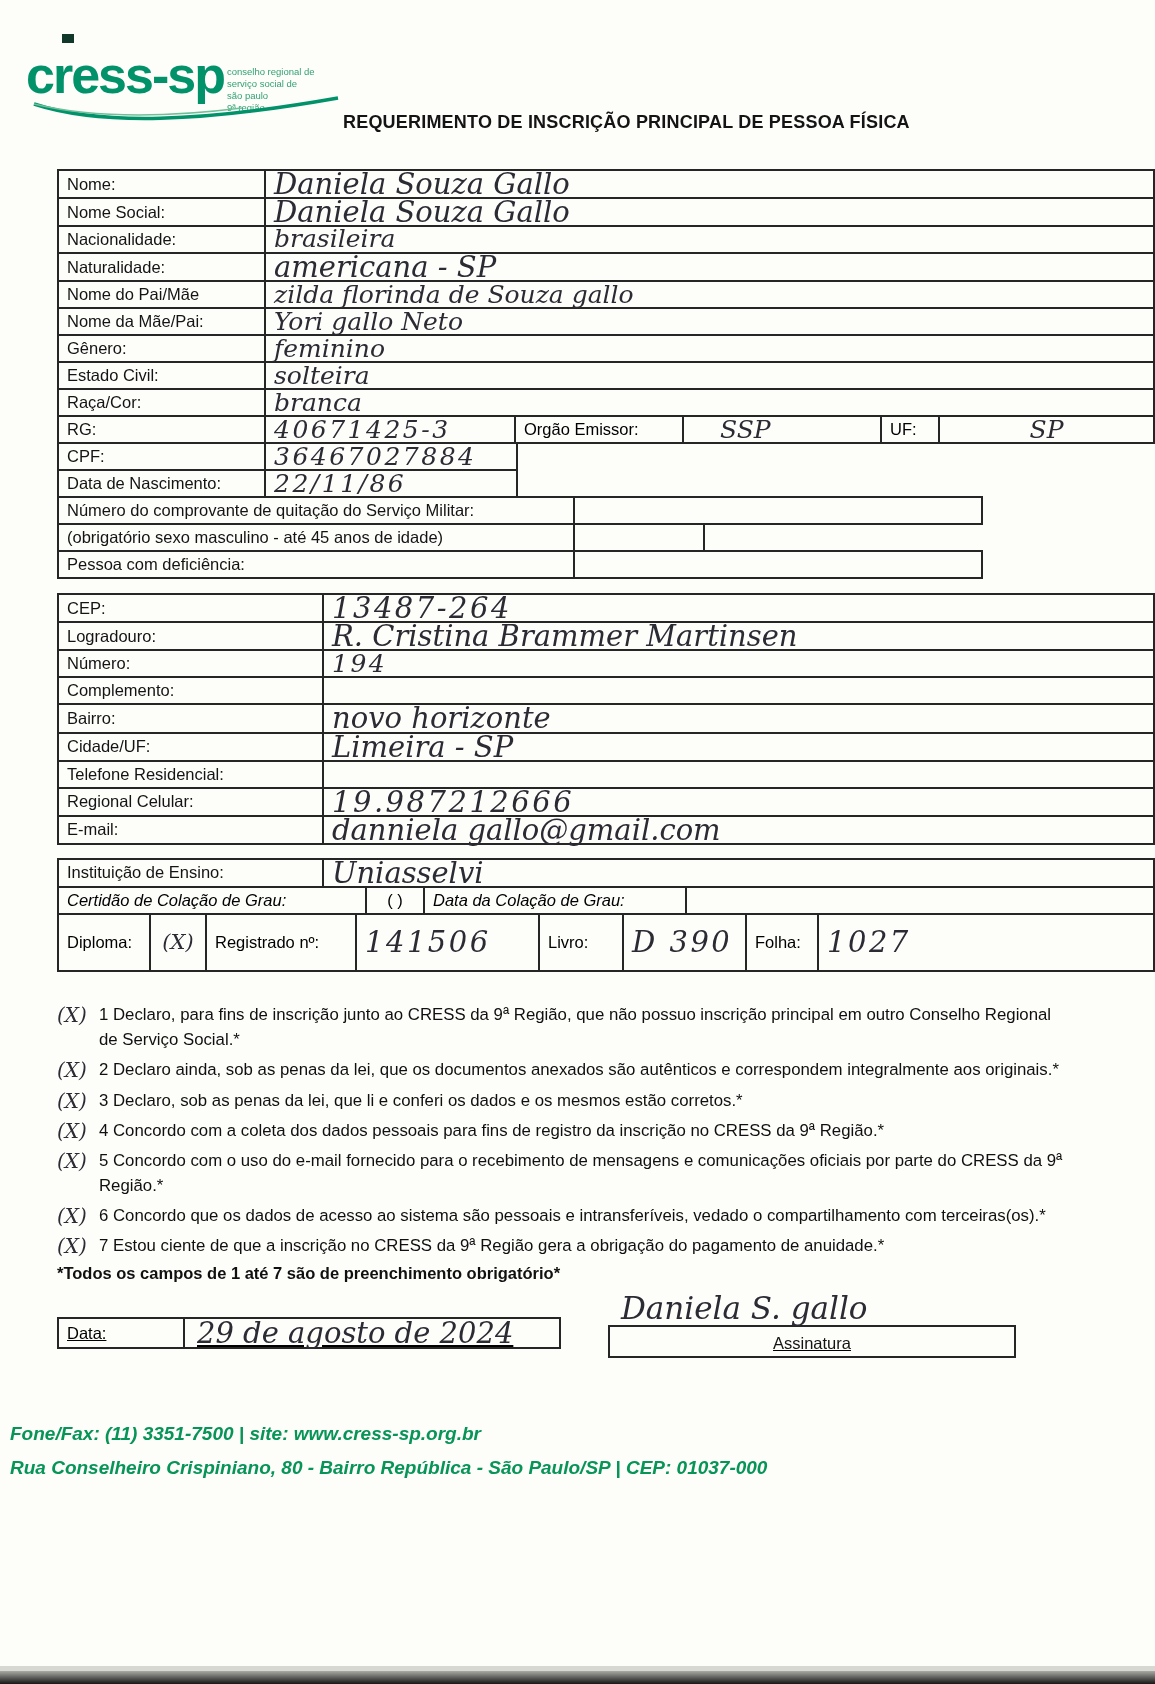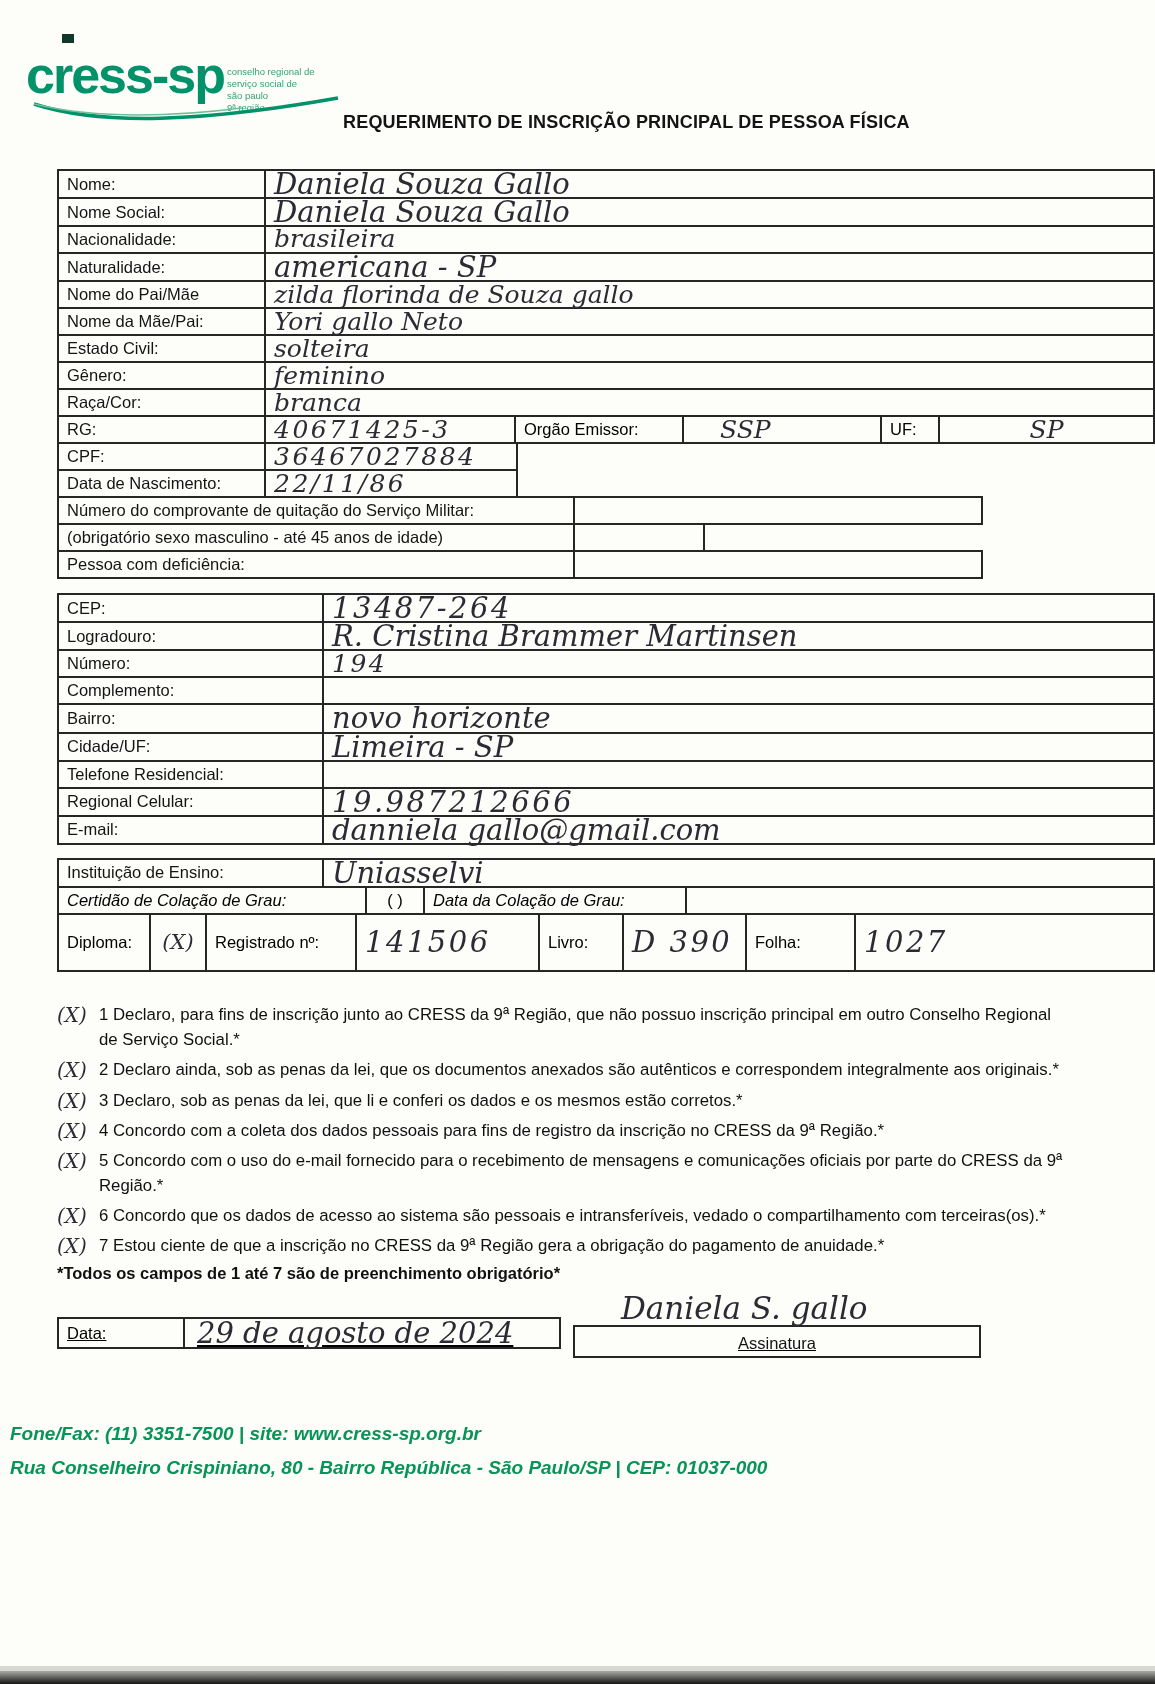--- a/index.html
+++ b/index.html
@@ -61,41 +61,41 @@
   .edu-c1 { width:308px; flex:none; font-style:italic; font-size:16.5px; padding:2px 8px; }
   .edu-check { width:58px; flex:none; justify-content:center; font-size:16.5px; }
   .edu-c3 { width:262px; flex:none; font-style:italic; font-size:16.5px; padding:2px 8px; }
   .edu-c4 { flex:1; }
   .dip-label { width:92px; flex:none; font-size:16.5px; padding:18px 8px; }
   .dip-check { width:56px; flex:none; justify-content:center; }
   .dip-reg-label { width:150px; flex:none; font-size:16.5px; padding:2px 8px; }
   .dip-reg-value { width:183px; flex:none; }
   .dip-livro-label { width:84px; flex:none; font-size:16.5px; padding:2px 8px; }
   .dip-livro-value { width:123px; flex:none; }
-  .dip-folha-label { width:109px; flex:none; font-size:16.5px; padding:2px 8px; }
+  .dip-folha-label { width:72px; flex:none; font-size:16.5px; padding:2px 8px; }
   .dip-folha-value { flex:1; display:flex; align-items:center; padding:0 8px; }
 
   
   .decl { margin:30px 0 0 57px; width:1006px; }
   .ditem { display:flex; margin-bottom:5px; }
   .dmark { width:42px; flex:none; font-family:"DejaVu Serif", serif; font-style:italic;
            font-size:20px; color:#2b2b34; padding-top:1px; }
   .dtext { font-size:16.8px; line-height:1.5; color:#101010; }
   .dfootnote { font-size:16.5px; font-weight:bold; color:#101010; margin-top:3px; }
 
   
   .datesig { display:flex; margin:26px 0 0 57px; align-items:center;text-decoration:underline; }
   .date-label-box { width:128px; flex:none; border:2px solid #262626; min-height:32px;
                     padding:2px 8px; font-size:16.5px; display:flex; align-items:center; }
   .date-value-box { width:378px; flex:none; border:2px solid #262626; margin-left:-2px; min-height:32px;
                     display:flex; align-items:center; padding:0 12px; }
   .sig-area { position:relative; margin-left:12px; margin-top:16px; }
   .sig-name { position:absolute; top:-30px; left:48px; font-size:31px; }
   .sig-box { width:408px; height:33px; border:2px solid #262626; display:flex;
-             align-items:flex-end; justify-content:center; font-size:16.5px; padding-bottom:3px; color:#141414; }
+             align-items:flex-end; justify-content:center; font-size:16.5px; padding-bottom:3px; color:#141414;margin-left:35px; }
 
   
   .footer { position:absolute; left:10px; top:1423px; color:#079457; font-style:italic;
             font-weight:bold; font-size:19px; }
   .footer-line2 { margin-top:12px; }
 </style>
 </head>
 <body>
 
 <div class="page">
@@ -150,29 +150,29 @@
           <span class="hand">zilda florinda de Souza gallo</span>
         </div>
     </div>
     <div class="trow">
       <div class="lcell">Nome da Mãe/Pai:</div>
       <div class="vcell">
           <span class="hand">Yori gallo Neto</span>
         </div>
     </div>
     <div class="trow">
+      <div class="lcell">Gênero:</div>
+      <div class="vcell">
+          <span class="hand">feminino</span>
+        </div>
+    </div>
+    <div class="trow">
       <div class="lcell">Estado Civil:</div>
       <div class="vcell">
           <span class="hand">solteira</span>
-        </div>
-    </div>
-    <div class="trow">
-      <div class="lcell">Gênero:</div>
-      <div class="vcell">
-          <span class="hand">feminino</span>
         </div>
     </div>
     <div class="trow">
       <div class="lcell">Raça/Cor:</div>
       <div class="vcell">
           <span class="hand">branca</span>
         </div>
     </div>
 
     <div class="trow">

